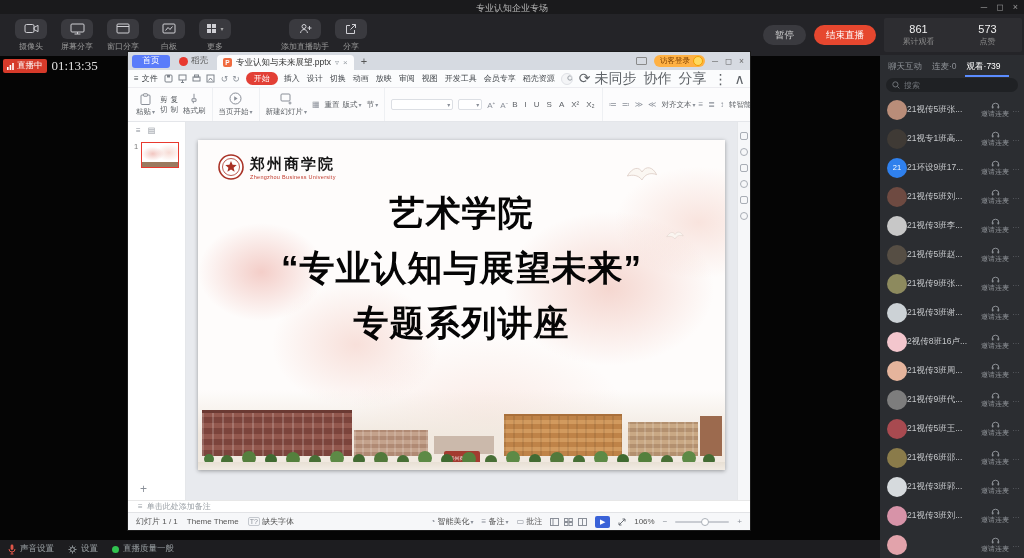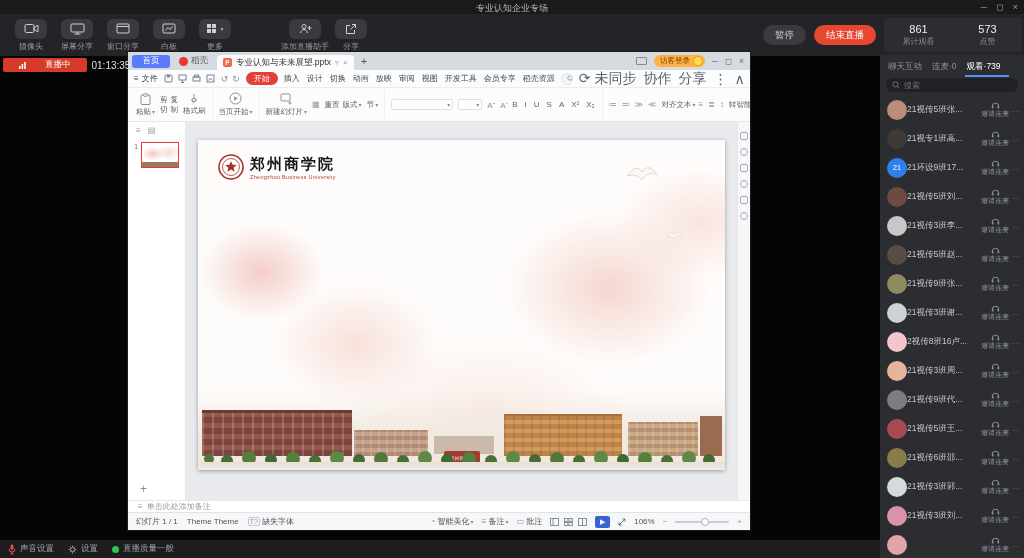--- a/index.html
+++ b/index.html
@@ -21,22 +21,22 @@
 .pill{height:20px;border-radius:11px;padding:0 12px;font-size:9.5px;display:flex;align-items:center;white-space:nowrap}
 .pill.pause{background:#3a3a3f;color:#d6d6d6}
 .pill.end{background:#e6472f;color:#fff}
 .stats{width:138px;height:34px;background:#2d2d31;display:flex;border-radius:2px}
 .stat{flex:1;display:flex;flex-direction:column;align-items:center;justify-content:center;gap:1px}
 .stat-v{font-size:11px;color:#f0f0f0}
 .stat-l{font-size:8px;color:#8b8b8b}
 
 .stage{position:absolute;top:56px;left:0;width:880px;height:484px;background:#050505}
 .live-row{position:absolute;top:58px;left:3px;display:flex;align-items:center;gap:5px;z-index:6}
-.live-badge{background:#d63a2a;color:#fff;font-size:8.5px;padding:1px 16px;border-radius:2px;display:flex;align-items:center;gap:19px}
-.live-timer{color:#e0e0e0;font-size:10px;font-family:Liberation Sans, sans-serif}
+.live-badge{background:#d63a2a;color:#fff;font-size:8.5px;padding:1px 4px;border-radius:2px;display:flex;align-items:center;gap:3px}
+.live-timer{color:#e0e0e0;font-size:13px;font-family:Liberation Serif, serif}
 
 .wps{position:absolute;left:128px;top:52px;width:622px;height:478px;background:#fff;display:flex;flex-direction:column;color:#444;z-index:5;box-shadow:0 0 0 1px #1c1c1c}
 .wps-tabs{height:18px;background:#d6dae1;display:flex;align-items:center;padding:0 4px;gap:5px;flex:0 0 auto}
 .home-pill{width:38px;height:13px;background:#5a7cfa;color:#fff;border-radius:3px;font-size:8.5px;display:flex;align-items:center;justify-content:center}
 .store-tab{display:flex;align-items:center;gap:3px;font-size:8.5px;color:#555;padding:0 4px}
 .store-dot{width:9px;height:9px;border-radius:50%;background:#e8392f}
 .doc-tab{height:15px;background:#fcfcfd;border-radius:4px 4px 0 0;display:flex;align-items:center;gap:4px;padding:0 6px;align-self:flex-end}
 .ppt-ico{width:9px;height:9px;border-radius:2px;background:#f06a3f;color:#fff;font-size:6.5px;font-weight:bold;display:flex;align-items:center;justify-content:center}
 .doc-name{font-size:8.5px;color:#333;white-space:nowrap}
 .tab-ico{color:#9aa0a6;font-size:8px}
@@ -498,20 +498,25 @@
                   <circle cx="13" cy="13" r="12" fill="#fff" stroke="#a93226" stroke-width="1.6"></circle>
                   <circle cx="13" cy="13" r="8.5" fill="none" stroke="#a93226" stroke-width="0.8"></circle>
                   <path d="M13 7l1.6 3.8 4.1.3-3.1 2.7 1 4-3.6-2.2-3.6 2.2 1-4-3.1-2.7 4.1-.3z" fill="#a93226"></path>
                 </svg>
               </span>
             <span>
               <div class="logo-cn">郑州商学院</div>
               <div class="logo-en">Zhengzhou Business University</div>
             </span>
           </div>
+          <div class="slide-title">
+            <div>艺术学院</div>
+            <div>“专业认知与展望未来”</div>
+            <div>专题系列讲座</div>
+          </div>
           <span class="dove dove1">
               <svg viewBox="0 0 24 14" width="32">
                 <path d="M1 9 C5 2 10 2 12 6 C15 1 20 2 23 8 C18 6 14 8 12 12 C9 8 5 8 1 9Z" fill="#fbf7f2" stroke="#dcccc4" stroke-width="0.6"></path>
               </svg>
             </span>
           <span class="dove dove2">
               <svg viewBox="0 0 24 14" width="18">
                 <path d="M1 9 C5 2 10 2 12 6 C15 1 20 2 23 8 C18 6 14 8 12 12 C9 8 5 8 1 9Z" fill="#faf5f0" stroke="#dcccc4" stroke-width="0.6"></path>
               </svg>
             </span>

